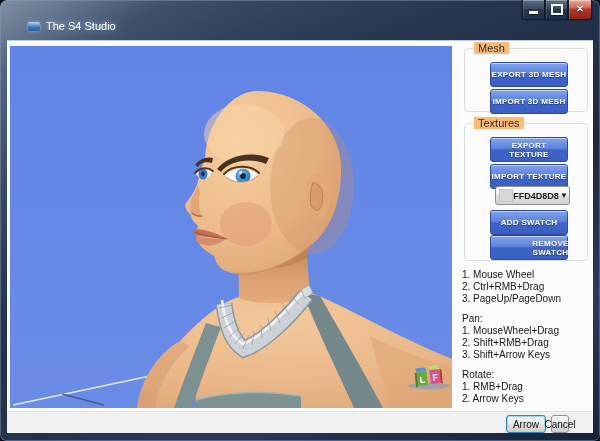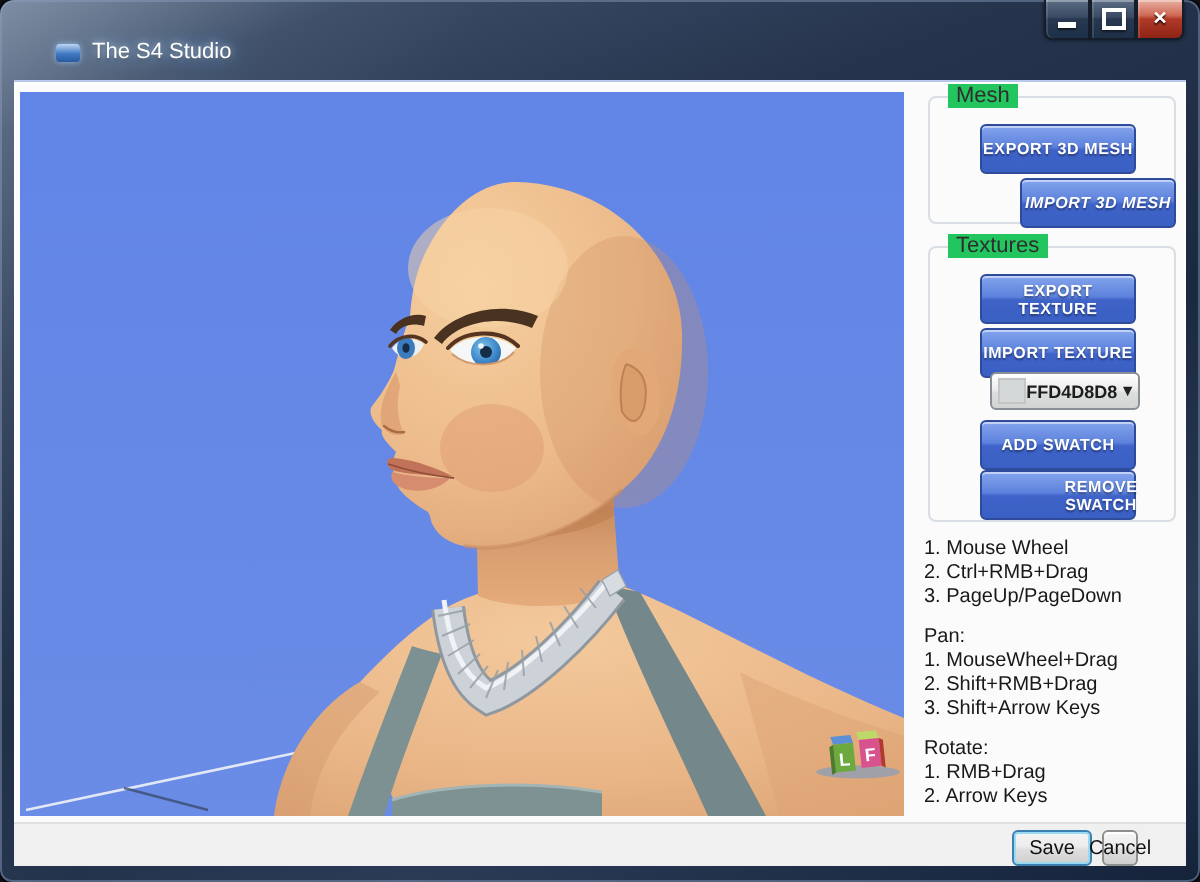--- a/index.html
+++ b/index.html
@@ -26,21 +26,21 @@
     background:linear-gradient(180deg,#e8b0a2 0%,#cf6a56 40%,#b03a28 50%,#8e2315 100%);}
   .wc .bar{display:block;width:9px;height:3px;background:#fff;margin-top:6px;box-shadow:0 1px 1px rgba(0,0,0,.6);}
   .wc .box{display:block;width:8px;height:7px;border:2px solid #fff;box-shadow:0 1px 1px rgba(0,0,0,.5);}
 
   .client{position:absolute;left:7px;right:7px;top:40px;bottom:8px;background:#fbfbfb;
     border-top:1px solid #b9c9ee;box-shadow:inset 0 0 0 1px rgba(255,255,255,.9);}
   .viewport{position:absolute;left:3px;top:5px;width:442px;height:362px;background:#6286e8;cursor:grab;}
   .viewport svg{display:block;width:442px;height:362px;}
 
   .group{position:absolute;border:1px solid #d9dee4;border-radius:4px;}
-  .group .legend{position:absolute;top:-7px;left:9px;padding:0 4px;background:#22c55e;
+  .group .legend{position:absolute;top:-7px;left:9px;padding:0 4px;background:#fdba74;
     font-size:11px;color:#2e2e2e;}
   .btn-blue{position:absolute;width:78px;height:25px;border:1px solid #2f4c9c;border-radius:3px;
     background:linear-gradient(180deg,#84a4ec 0%,#5d82dd 45%,#3f63c8 52%,#3a60c4 100%);
     color:#fff;font-family:"Liberation Sans",sans-serif;font-weight:bold;font-size:8px;letter-spacing:.3px;
     box-shadow:inset 0 1px 0 rgba(255,255,255,.5);text-shadow:0 1px 1px rgba(0,0,0,.4);
     display:flex;align-items:center;justify-content:center;padding:0;cursor:pointer;}
   .combo{position:absolute;left:488px;top:145px;width:73px;height:17px;border:1px solid #8a8f96;border-radius:3px;
     background:linear-gradient(180deg,#ffffff 0%,#ececec 45%,#dcdede 55%,#d2d4d4 100%);
     display:flex;align-items:center;cursor:pointer;box-shadow:inset 0 1px 0 #fff;}
   .combo .swatch{width:13px;height:11px;margin-left:3px;background:#d4d8d8;border:1px solid #c2c6c6;}
@@ -222,21 +222,21 @@
             <text x="425" y="335" font-size="9" font-weight="bold" fill="#ffffff" text-anchor="middle" font-family="Liberation Sans, sans-serif">F</text>
           </g>
         </g>
       </svg>
     </div>
 
     <div class="group" style="left:457px;top:7px;width:122px;height:62px;">
       <span class="legend">Mesh</span>
     </div>
     <button class="btn-blue" style="left:483px;top:21px;">EXPORT 3D MESH</button>
-    <button class="btn-blue" style="left:503px;top:48px;font-style:italic;">IMPORT 3D MESH</button>
+    <button class="btn-blue" style="left:483px;top:48px;">IMPORT 3D MESH</button>
 
     <div class="group" style="left:457px;top:82px;width:122px;height:136px;">
       <span class="legend">Textures</span>
     </div>
     <button class="btn-blue" style="left:483px;top:96px;">EXPORT TEXTURE</button>
     <button class="btn-blue" style="left:483px;top:123px;">IMPORT TEXTURE</button>
     <div class="combo">
       <span class="swatch"></span>
       <span class="val">FFD4D8D8</span>
       <span class="arrow">▼</span>
@@ -257,18 +257,18 @@
         <div>3. Shift+Arrow Keys</div>
       </div>
       <div class="sec">
         <div>Rotate:</div>
         <div>1. RMB+Drag</div>
         <div>2. Arrow Keys</div>
       </div>
     </div>
 
     <div class="footer">
-      <button class="btn-std btn-save">Save</button>
+      <button class="btn-std btn-save">Arrow</button>
       <button class="btn-std btn-cancel">Cancel</button>
     </div>
 
   </div>
 </div>
 
 </body></html>

